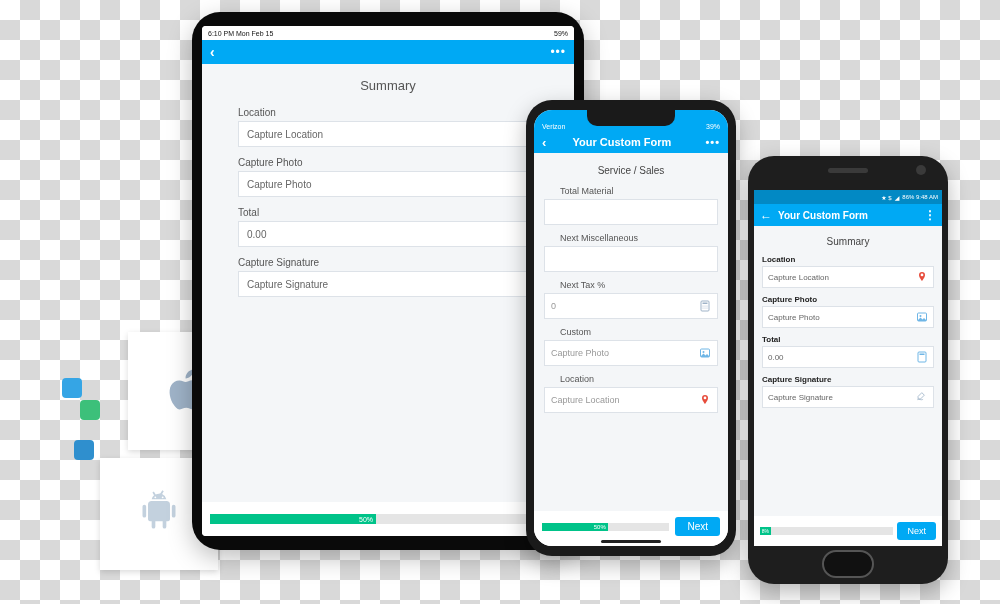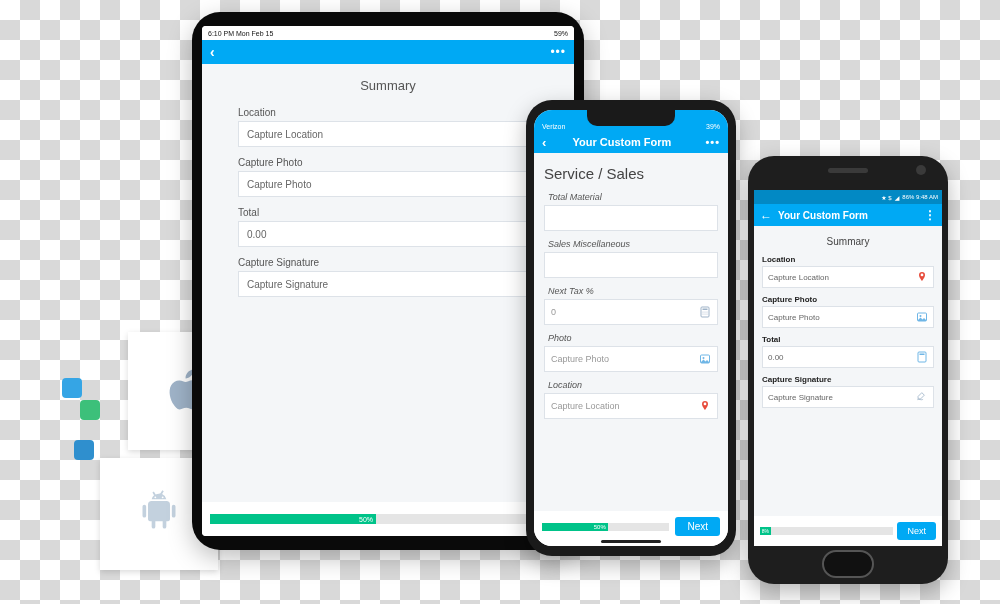--- a/index.html
+++ b/index.html
@@ -192,26 +192,26 @@
   .iphone-header .title { flex:1; text-align:center; margin-left:-14px; }
   .iphone-header .dots { font-size: 11px; letter-spacing:1px; }
 
   .iphone-body {
     flex: 1;
     background: #f4f6f8;
     padding: 6px 10px 0;
     overflow: hidden;
   }
   .iphone-section {
-    text-align: left;
-    font-size: 15px;
+    text-align: center;
+    font-size: 10px;
     color: #444;
     margin: 6px 0 10px;
   }
-  .iphone-label { font-size: 9px; color: #555; margin: 8px 4px 3px; font-style: italic; }
+  .iphone-label { font-size: 9px; color: #555; margin: 8px 16px 3px; }
   .iphone-field {
     background: #fff;
     border: 1px solid #dde2e8;
     height: 24px;
     font-size: 9px;
     color: #999;
     display: flex;
     align-items: center;
     justify-content: space-between;
     padding: 0 6px;
@@ -452,41 +452,41 @@
         <span class="back">‹</span>
         <span class="title">Your Custom Form</span>
         <span class="dots">•••</span>
       </div>
       <div class="iphone-body">
         <div class="iphone-section">Service / Sales</div>
 
         <div class="iphone-label">Total Material</div>
         <div class="iphone-field"></div>
 
-        <div class="iphone-label">Sales Miscellaneous</div>
+        <div class="iphone-label">Next Miscellaneous</div>
         <div class="iphone-field"></div>
 
         <div class="iphone-label">Next Tax %</div>
         <div class="iphone-field">
           <span>0</span>
           <span class="mini-icon calc">
             <svg viewBox="0 0 24 24">
                 <rect x="4" y="2" width="16" height="20" rx="2" fill="none" stroke="#9fb3c8" stroke-width="2"></rect>
                 <rect x="7" y="5" width="10" height="3" fill="#9fb3c8"></rect>
                 <circle cx="8" cy="12" r="1"></circle>
                 <circle cx="12" cy="12" r="1"></circle>
                 <circle cx="16" cy="12" r="1"></circle>
                 <circle cx="8" cy="16" r="1"></circle>
                 <circle cx="12" cy="16" r="1"></circle>
                 <circle cx="16" cy="16" r="1"></circle>
               </svg>
           </span>
         </div>
 
-        <div class="iphone-label">Photo</div>
+        <div class="iphone-label">Custom</div>
         <div class="iphone-field">
           <span>Capture Photo</span>
           <span class="mini-icon img">
             <svg viewBox="0 0 24 24">
                 <rect x="3" y="4" width="18" height="16" rx="2" fill="none" stroke="#6fb6e6" stroke-width="2"></rect>
                 <circle cx="9" cy="10" r="2" fill="#6fb6e6"></circle>
                 <path d="M4 18l5-5 4 4 3-3 4 4v2H4z" fill="#6fb6e6"></path>
               </svg>
           </span>
         </div>

